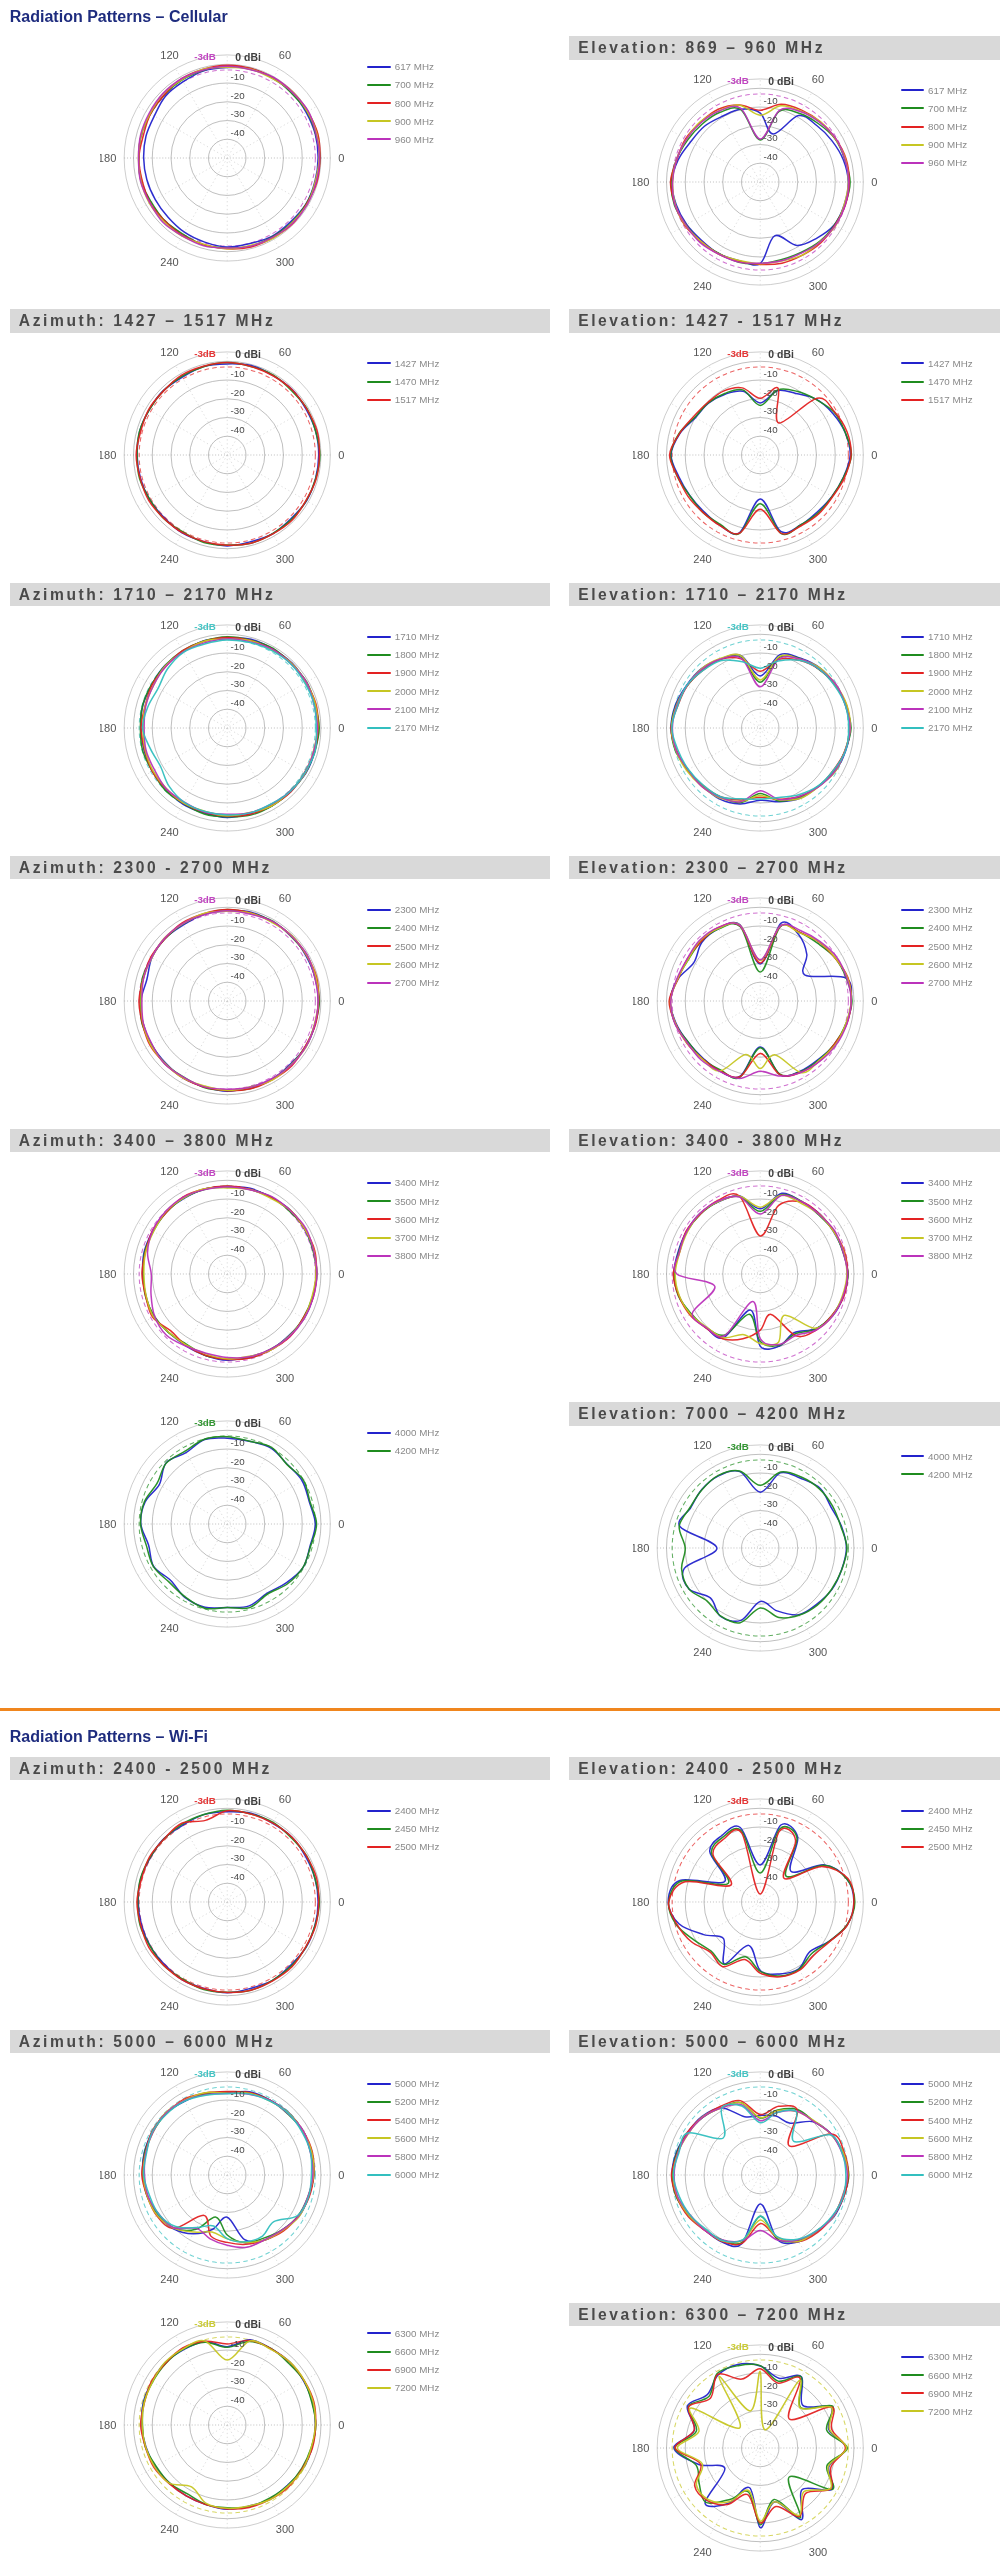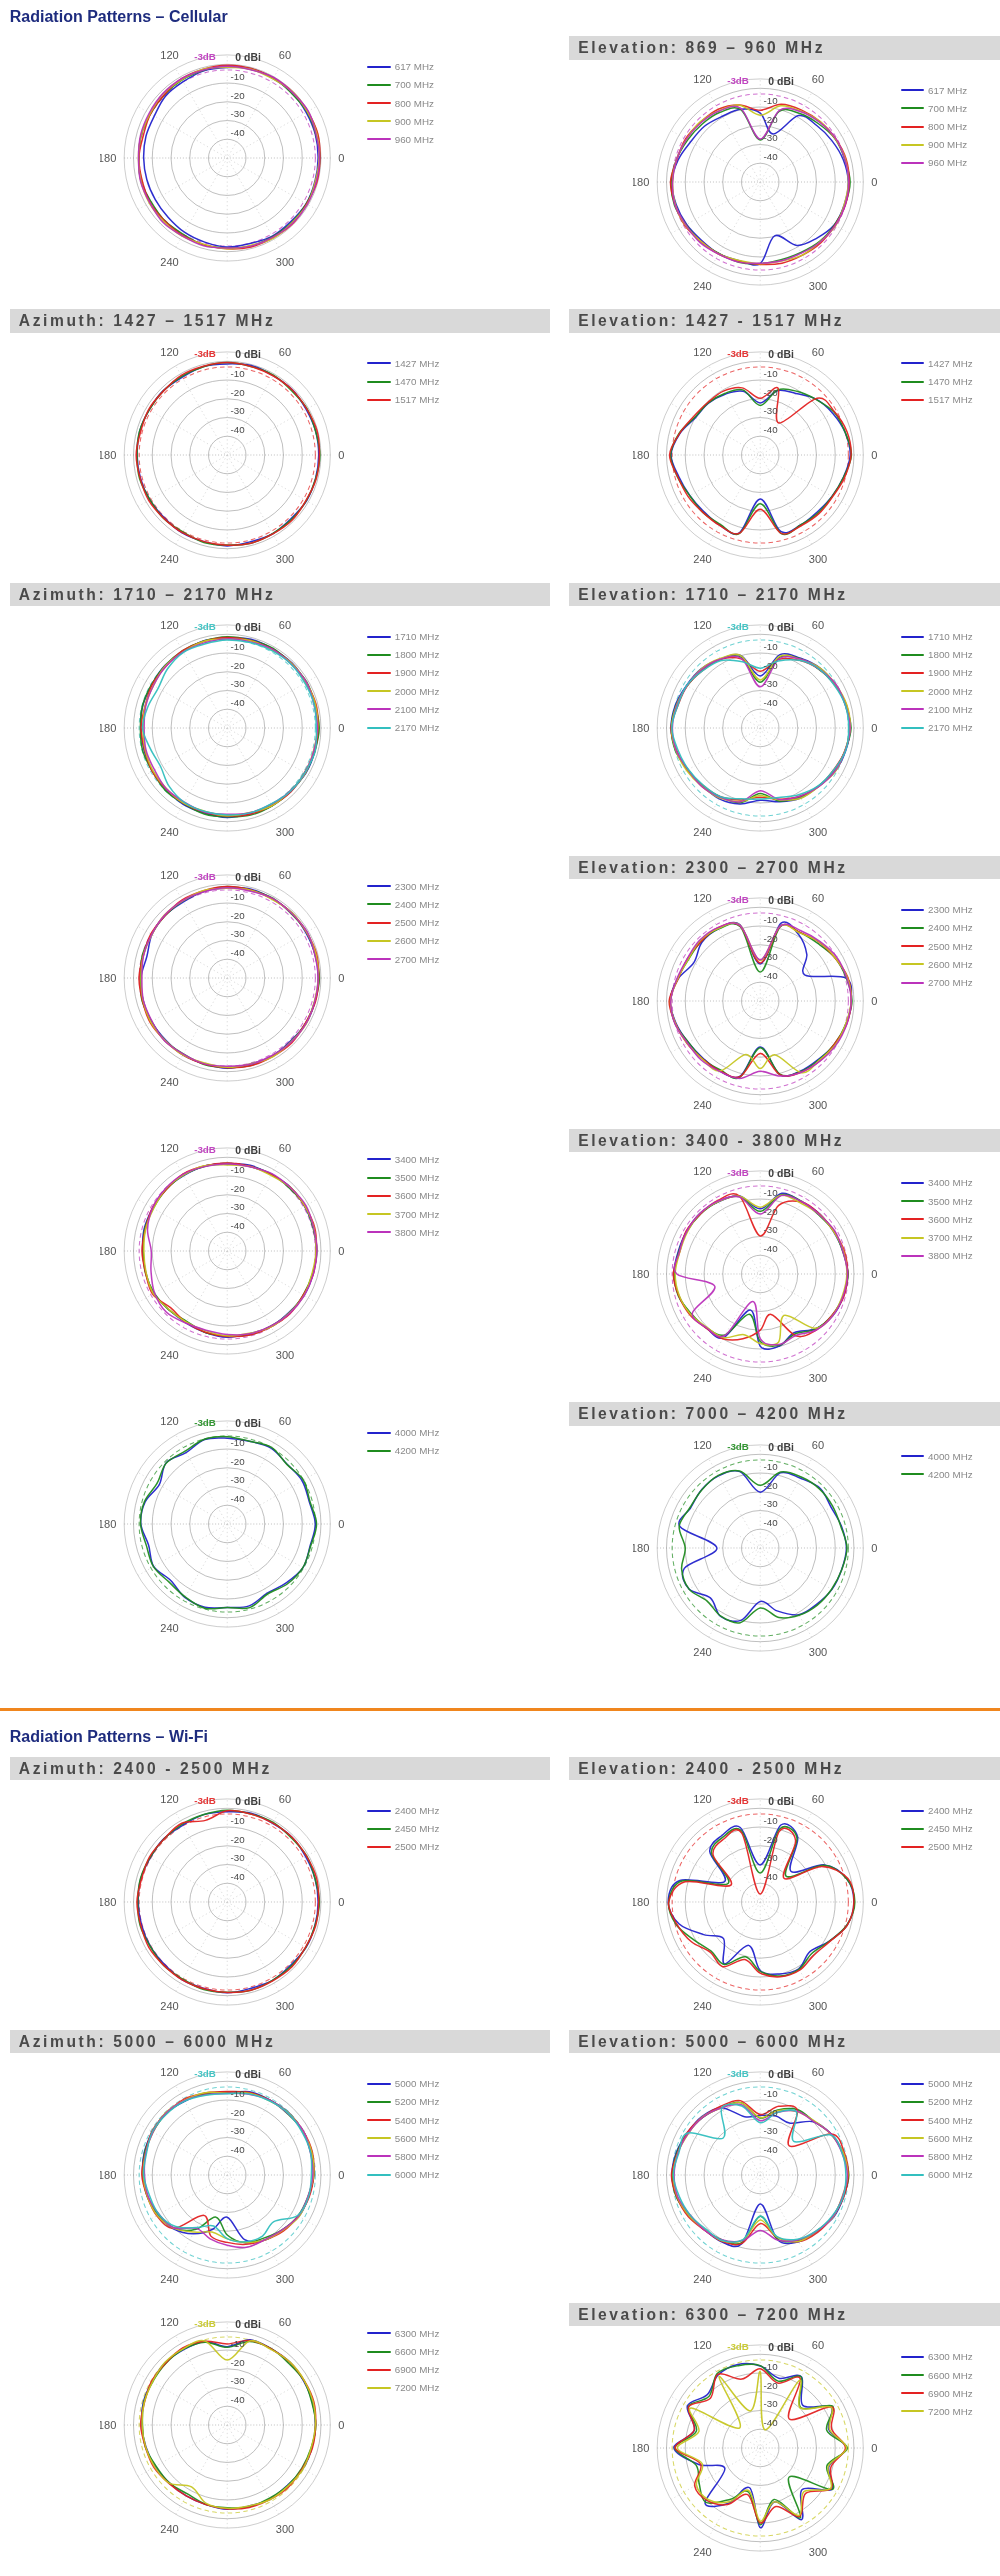--- a/index.html
+++ b/index.html
@@ -372,20 +372,21 @@
               <div class="legend-item">
                 <span class="legend-swatch" style="border-top-color: rgb(51, 191, 191);"></span>
                 <span class="legend-label">2170 MHz</span>
               </div>
             </div>
           </div>
         </div>
       </div>
       <div class="row">
         <div class="col col-az">
+          <div class="chart-header">Azimuth: 2300 - 2700 MHz</div>
           <div class="chart-body">
             <svg width="261" height="244" viewBox="0 0 400 374">
               <circle cx="195" cy="187" r="158" fill="none" stroke="#b4b4b4" stroke-width="1"></circle>
               <circle cx="195" cy="187" r="143.63636363636363" fill="none" stroke="#9c9c9c" stroke-width="1"></circle>
               <circle cx="195" cy="187" r="114.9090909090909" fill="none" stroke="#9c9c9c" stroke-width="1"></circle>
               <circle cx="195" cy="187" r="86.18181818181817" fill="none" stroke="#9c9c9c" stroke-width="1"></circle>
               <circle cx="195" cy="187" r="57.45454545454545" fill="none" stroke="#9c9c9c" stroke-width="1"></circle>
               <circle cx="195" cy="187" r="28.727272727272727" fill="none" stroke="#9c9c9c" stroke-width="1"></circle>
               <line x1="37" y1="187" x2="353" y2="187" stroke="#999999" stroke-width="1" stroke-dasharray="1.5 3"></line>
               <line x1="58.16798620205867" y1="266" x2="331.83201379794133" y2="108.00000000000001" stroke="#cccccc" stroke-width="1" stroke-dasharray="2 4"></line>
@@ -491,20 +492,21 @@
               <div class="legend-item">
                 <span class="legend-swatch" style="border-top-color: rgb(187, 51, 187);"></span>
                 <span class="legend-label">2700 MHz</span>
               </div>
             </div>
           </div>
         </div>
       </div>
       <div class="row">
         <div class="col col-az">
+          <div class="chart-header">Azimuth: 3400 – 3800 MHz</div>
           <div class="chart-body">
             <svg width="261" height="244" viewBox="0 0 400 374">
               <circle cx="195" cy="187" r="158" fill="none" stroke="#b4b4b4" stroke-width="1"></circle>
               <circle cx="195" cy="187" r="143.63636363636363" fill="none" stroke="#9c9c9c" stroke-width="1"></circle>
               <circle cx="195" cy="187" r="114.9090909090909" fill="none" stroke="#9c9c9c" stroke-width="1"></circle>
               <circle cx="195" cy="187" r="86.18181818181817" fill="none" stroke="#9c9c9c" stroke-width="1"></circle>
               <circle cx="195" cy="187" r="57.45454545454545" fill="none" stroke="#9c9c9c" stroke-width="1"></circle>
               <circle cx="195" cy="187" r="28.727272727272727" fill="none" stroke="#9c9c9c" stroke-width="1"></circle>
               <line x1="37" y1="187" x2="353" y2="187" stroke="#999999" stroke-width="1" stroke-dasharray="1.5 3"></line>
               <line x1="58.16798620205867" y1="266" x2="331.83201379794133" y2="108.00000000000001" stroke="#cccccc" stroke-width="1" stroke-dasharray="2 4"></line>

